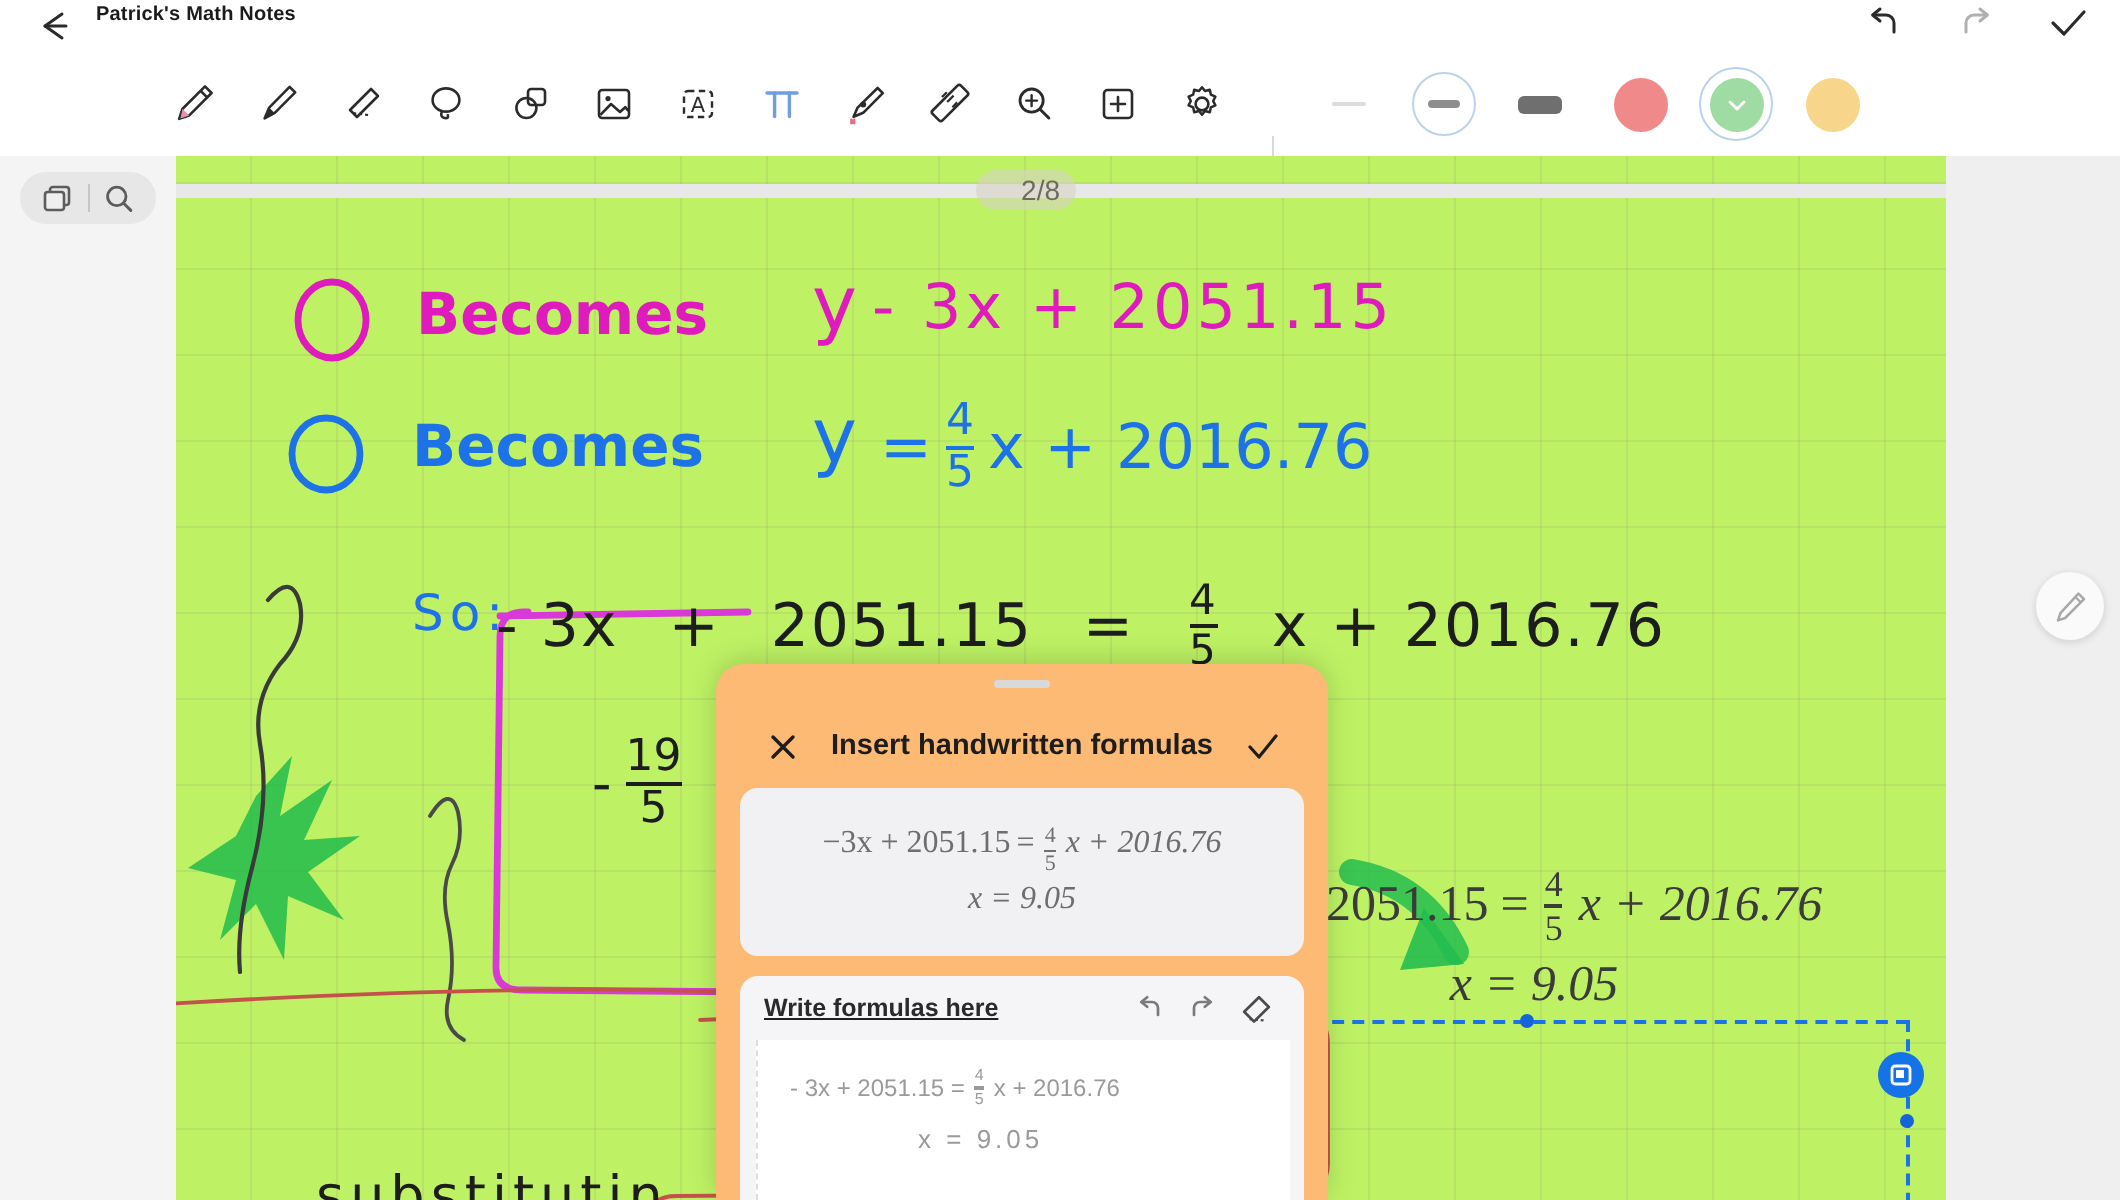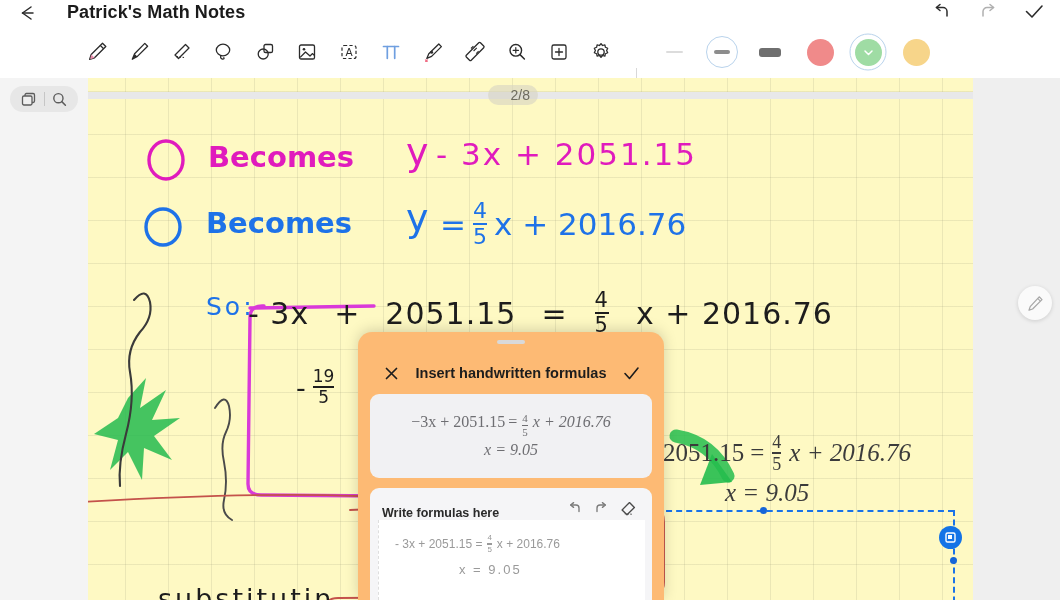--- a/index.html
+++ b/index.html
@@ -7,21 +7,21 @@
     width:1060px;height:600px;overflow:hidden;
     font-family:"Liberation Sans","DejaVu Sans",sans-serif;
     background:#ffffff;color:#1f1f1f;
     -webkit-font-smoothing:antialiased;
   }
   .app{position:relative;width:1060px;height:600px;overflow:hidden;background:#fff;}
 
   
   .titlebar{position:absolute;left:0;top:0;width:1060px;height:26px;background:#fff;}
   .back-btn{position:absolute;left:16px;top:3px;width:22px;height:20px;cursor:pointer;}
-  .doc-title{position:absolute;left:67px;top:2px;font-size:18px;font-weight:600;color:#1b1b1b;letter-spacing:.1px;white-space:nowrap;}
+  .doc-title{position:absolute;left:48px;top:2px;font-size:10px;font-weight:600;color:#1b1b1b;letter-spacing:.1px;white-space:nowrap;}
   .hdr-actions{position:absolute;right:14px;top:1px;display:flex;gap:22px;align-items:center;}
   .hdr-ico{width:24px;height:22px;cursor:pointer;}
 
   
   .toolbar{position:absolute;left:0;top:26px;width:1060px;height:52px;background:#fff;}
   .tools{position:absolute;left:76px;top:10px;display:flex;align-items:center;gap:0;}
   .tool{width:42px;height:32px;display:flex;align-items:center;justify-content:center;cursor:pointer;}
   .divider{position:absolute;left:636px;top:42px;width:1px;height:22px;background:#d8d8d8;}
   .widths{position:absolute;left:650px;top:10px;display:flex;align-items:center;gap:0;}
   .w-slot{width:48px;height:32px;display:flex;align-items:center;justify-content:center;cursor:pointer;position:relative;}
@@ -30,21 +30,21 @@
   .w1{width:17px;height:2px;background:#dcdcdc;}
   .w2{width:16px;height:4px;background:#8d8d8d;}
   .w3{width:22px;height:9px;background:#6f6f6f;}
   .colors{position:absolute;left:796px;top:10px;display:flex;align-items:center;gap:0;}
   .c-slot{width:48px;height:32px;display:flex;align-items:center;justify-content:center;cursor:pointer;position:relative;}
   .swatch{width:27px;height:27px;border-radius:50%;}
   .c-ring{position:absolute;left:50%;top:50%;transform:translate(-50%,-50%);width:35px;height:35px;border-radius:50%;border:1.4px solid #b9d3ec;}
 
   
   .canvas-wrap{position:absolute;left:0;top:78px;width:1060px;height:522px;background:#efefef;overflow:hidden;}
-  .page{position:absolute;left:88px;top:0;width:885px;height:522px;background:#fef9c3;overflow:hidden;}
+  .page{position:absolute;left:88px;top:0;width:885px;height:522px;background:#bef264;overflow:hidden;}
   .grid{position:absolute;inset:0;
     background-image:
       linear-gradient(to right, rgba(150,150,120,.18) 1px, transparent 1px),
       linear-gradient(to bottom, rgba(150,150,120,.18) 1px, transparent 1px);
     background-size:43px 43px;background-position:-6px 13px;}
   .page-gap{position:absolute;left:88px;top:14px;width:885px;height:7px;background:#e8e8ea;}
   .page-badge{position:absolute;left:513px;top:85px;transform:translateX(-50%);
     min-width:34px;padding:2px 8px;border-radius:11px;background:rgba(214,212,196,.62);
     font-size:14px;color:#6d6a5e;text-align:right;z-index:6;}
   .leftrail{position:absolute;left:0;top:78px;width:88px;height:522px;background:#f4f4f4;}
@@ -77,21 +77,21 @@
   .grabber{position:absolute;left:50%;top:8px;transform:translateX(-50%);width:28px;height:4px;border-radius:2px;background:#d9d9d9;}
   .dlg-head{position:absolute;left:0;top:24px;width:306px;height:34px;display:flex;align-items:center;padding:0 22px;box-sizing:border-box;}
   .dlg-title{flex:1;text-align:center;font-size:14.5px;font-weight:600;color:#1d1d1d;}
   .dlg-x,.dlg-ok{width:22px;height:22px;display:flex;align-items:center;justify-content:center;cursor:pointer;}
   .preview{position:absolute;left:12px;top:62px;width:282px;height:84px;border-radius:9px;background:#f1f1f3;
     display:flex;flex-direction:column;align-items:center;justify-content:center;gap:3px;
     font-family:"Liberation Serif","DejaVu Serif",serif;color:#6e6e72;}
   .pv1{font-size:16px;display:flex;align-items:flex-start;gap:3px;}
   .pv2{font-size:16px;font-style:italic;}
   .writebox{position:absolute;left:12px;top:156px;width:282px;height:112px;border-radius:9px 9px 0 0;background:#f5f5f7;}
-  .wb-head{position:absolute;left:0;top:0;width:282px;height:32px;display:flex;align-items:flex-end;padding:0 12px;box-sizing:border-box;}
+  .wb-head{position:absolute;left:0;top:0;width:282px;height:32px;display:flex;align-items:center;padding:0 12px;box-sizing:border-box;text-decoration:underline;}
   .wb-label{font-size:12.5px;font-weight:700;color:#2a2a2a;flex:1;}
   .wb-ico{width:26px;height:24px;display:flex;align-items:center;justify-content:center;cursor:pointer;}
   .wb-canvas{position:absolute;left:8px;top:32px;width:266px;height:80px;background:#fff;border-left:1px dashed #dedede;}
   .wb-ink{position:absolute;font-family:Liberation Sans, sans-serif;color:#9a9a9a;white-space:nowrap;}
 </style>
 </head>
 <body>
 
 <div class="app">
 
@@ -311,21 +311,21 @@
           <span class="frac" style="font-size:21px;">
             <span>4</span>
             <span class="bar"></span>
             <span>5</span>
           </span>
           <span>x + 2016.76</span>
         </div>
 
         <div class="hw" style="left:208px;top:290px;color:#1d1d1d;font-size:27px;display:flex;align-items:center;gap:5px;">
           <span>-</span>
-          <span class="frac" style="font-size:17px;align-items:center;">
+          <span class="frac" style="font-size:22px;align-items:center;">
             <span>19</span>
             <span class="bar"></span>
             <span>5</span>
           </span>
         </div>
 
         <div class="hw" style="left:70px;top:505px;color:#1d1d1d;font-size:27px;letter-spacing:3px;">substitutin</div>
 
         <div class="inserted">
           <div class="ins-l1">

